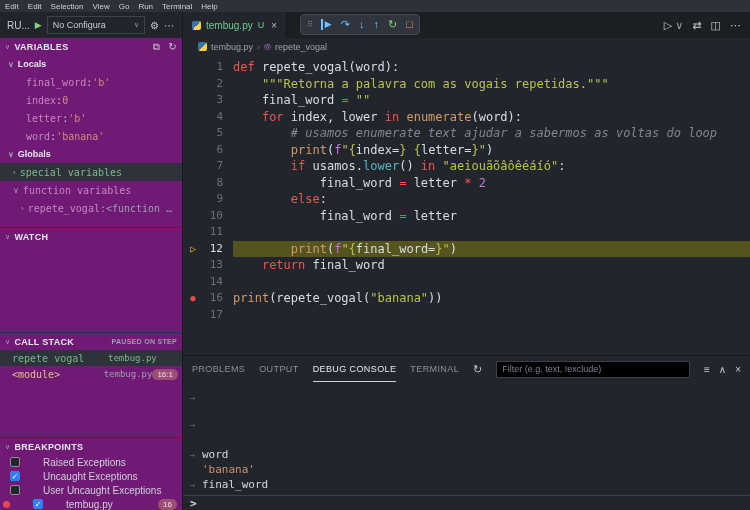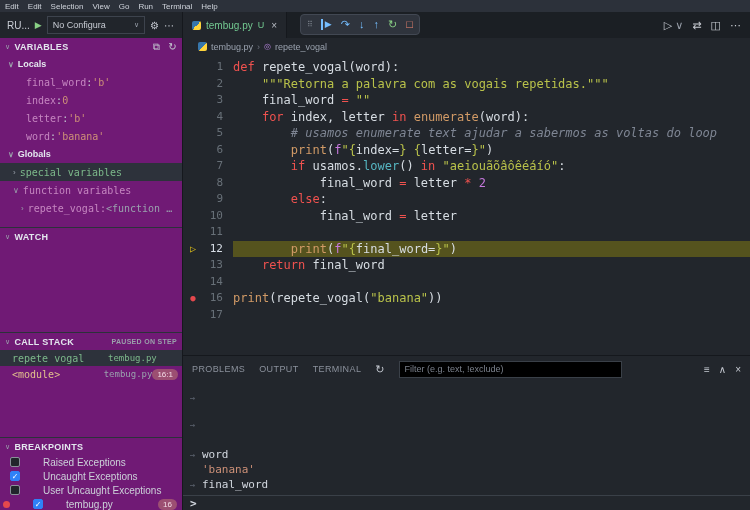--- a/index.html
+++ b/index.html
@@ -303,21 +303,21 @@
               <span class="mk"></span>
               <span class="ln">3</span>
             </div>
             <span class="co"><span class="tk-txt">    final_word </span><span class="tk-kw">=</span><span class="tk-txt"> </span><span class="tk-str">""</span></span>
           </div>
           <div class="cl">
             <div class="mg">
               <span class="mk"></span>
               <span class="ln">4</span>
             </div>
-            <span class="co"><span class="tk-txt">    </span><span class="tk-kw">for</span><span class="tk-txt"> index, letter </span><span class="tk-kw">in</span><span class="tk-txt"> </span><span class="tk-fn">enumerate</span><span class="tk-txt">(word):</span></span>
+            <span class="co"><span class="tk-txt">    </span><span class="tk-kw">for</span><span class="tk-txt"> index, lower </span><span class="tk-kw">in</span><span class="tk-txt"> </span><span class="tk-fn">enumerate</span><span class="tk-txt">(word):</span></span>
           </div>
           <div class="cl">
             <div class="mg">
               <span class="mk"></span>
               <span class="ln">5</span>
             </div>
             <span class="co"><span class="tk-txt">        </span><span class="tk-com"># usamos enumerate text ajudar a sabermos as voltas do loop</span></span>
           </div>
           <div class="cl">
             <div class="mg">
@@ -396,20 +396,21 @@
             </div>
             <span class="co"></span>
           </div>
         </div>
 
       <div class="panel">
         <div class="panel-bar">
           <span id="ptabs" style="display:flex;gap:14px">
               <span class="ptab">PROBLEMS</span>
               <span class="ptab">OUTPUT</span>
+              <span class="ptab active">DEBUG CONSOLE</span>
               <span class="ptab">TERMINAL</span>
             </span>
           <span class="p-refresh">↻</span>
           <input class="filter" placeholder="Filter (e.g. text, !exclude)" style="">
           <span class="p-right">
               <span>≡</span>
               <span>∧</span>
               <span>×</span>
             </span>
         </div>

